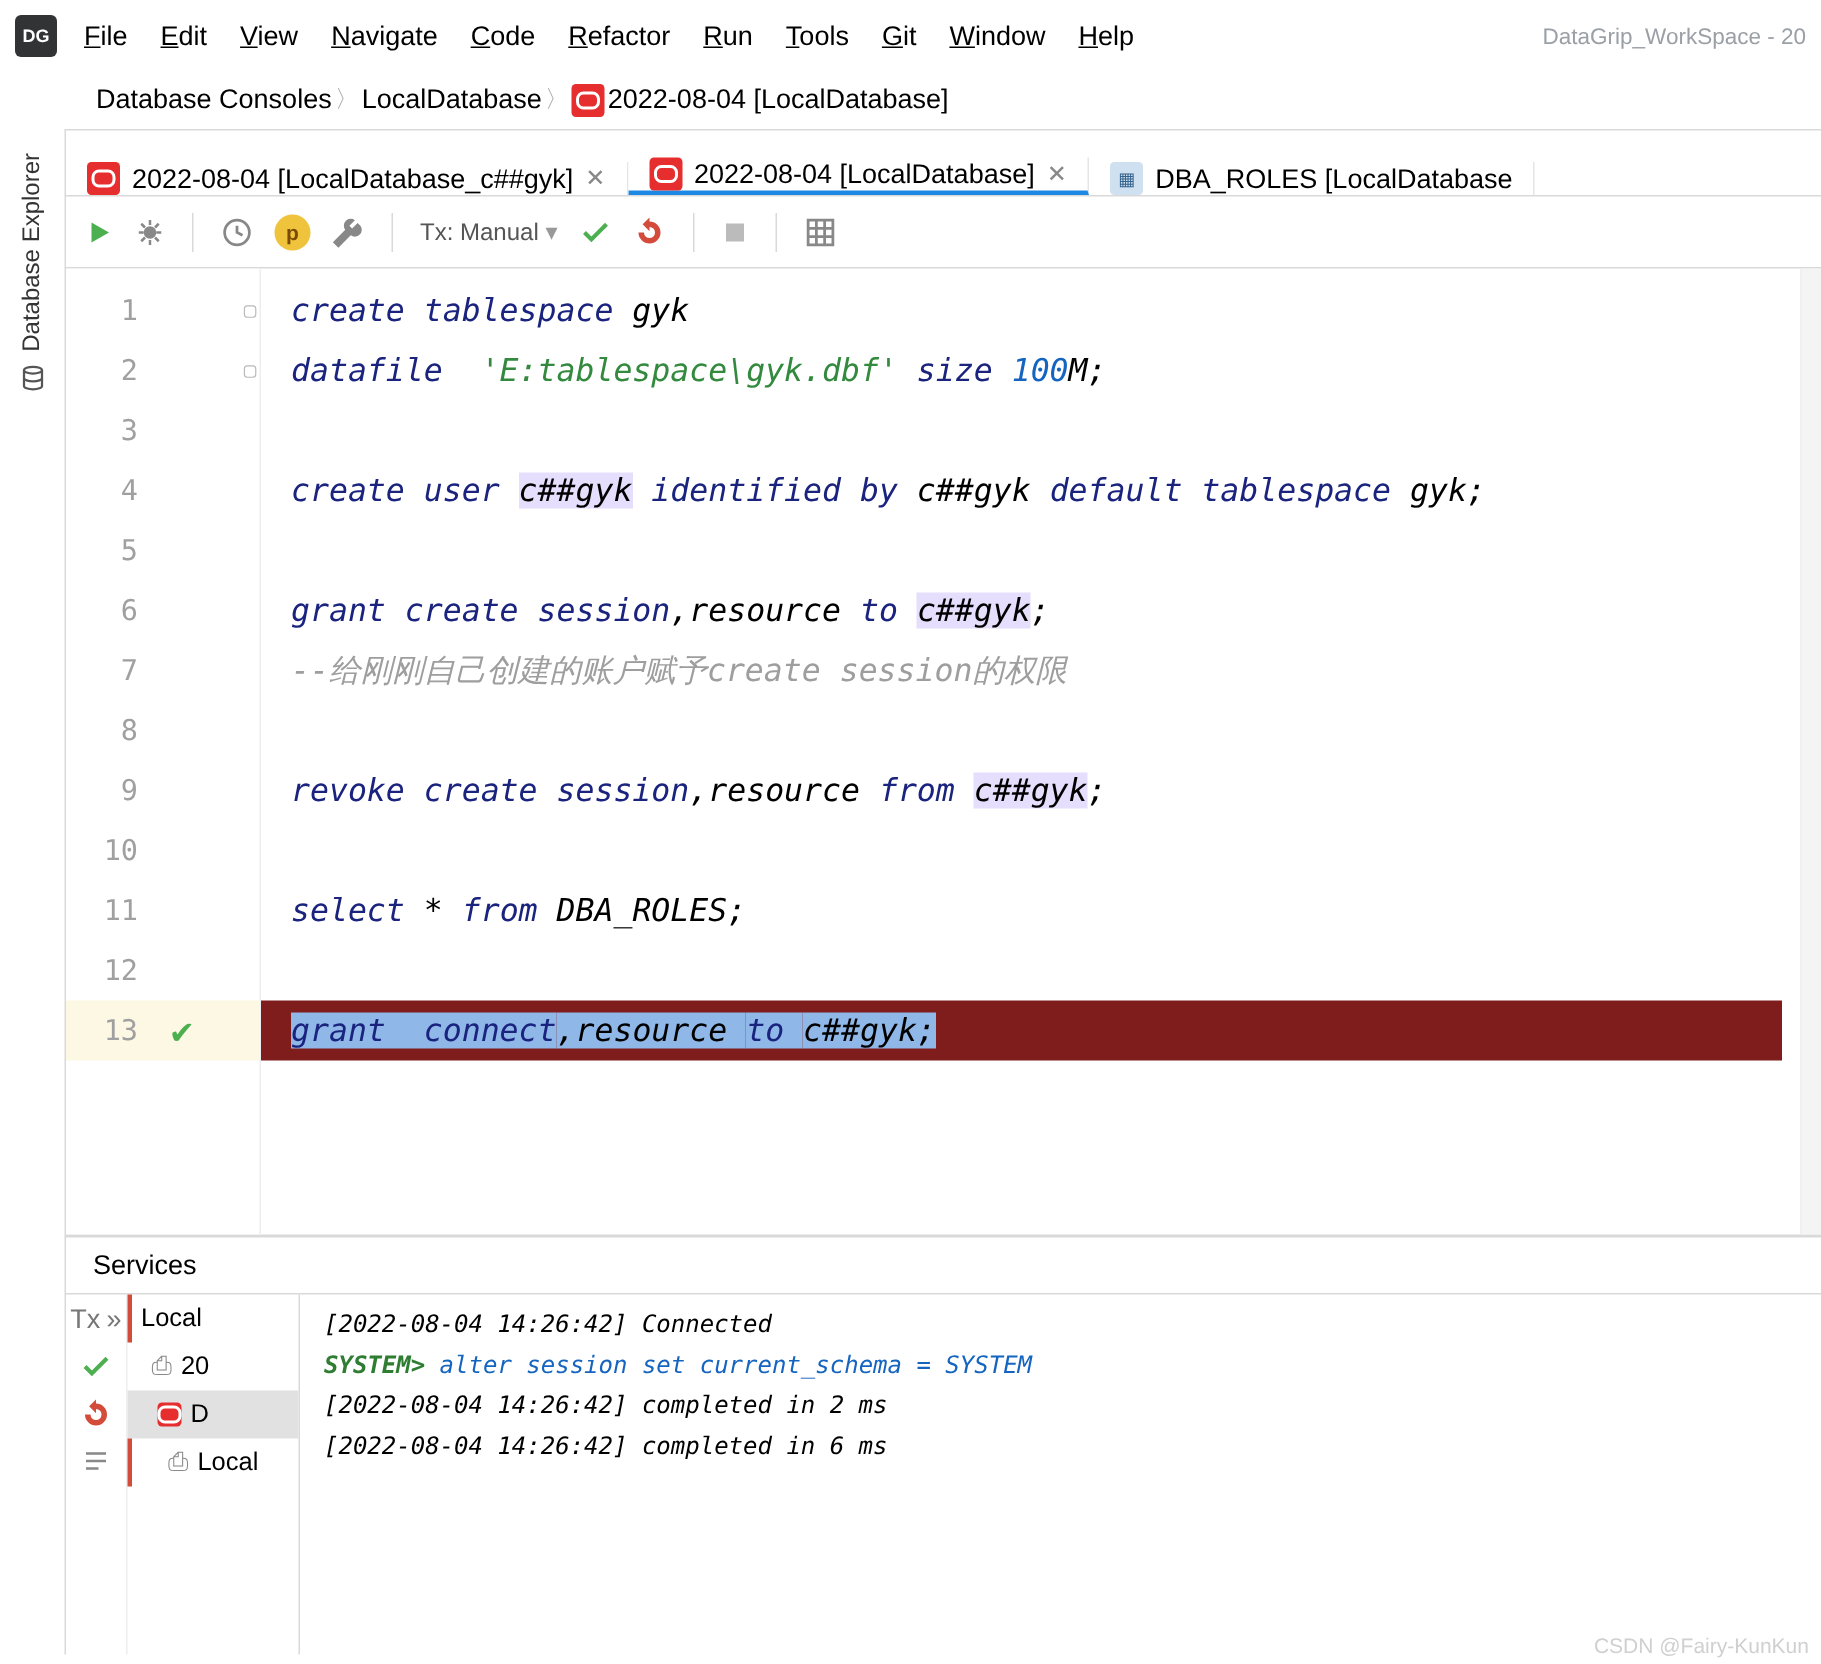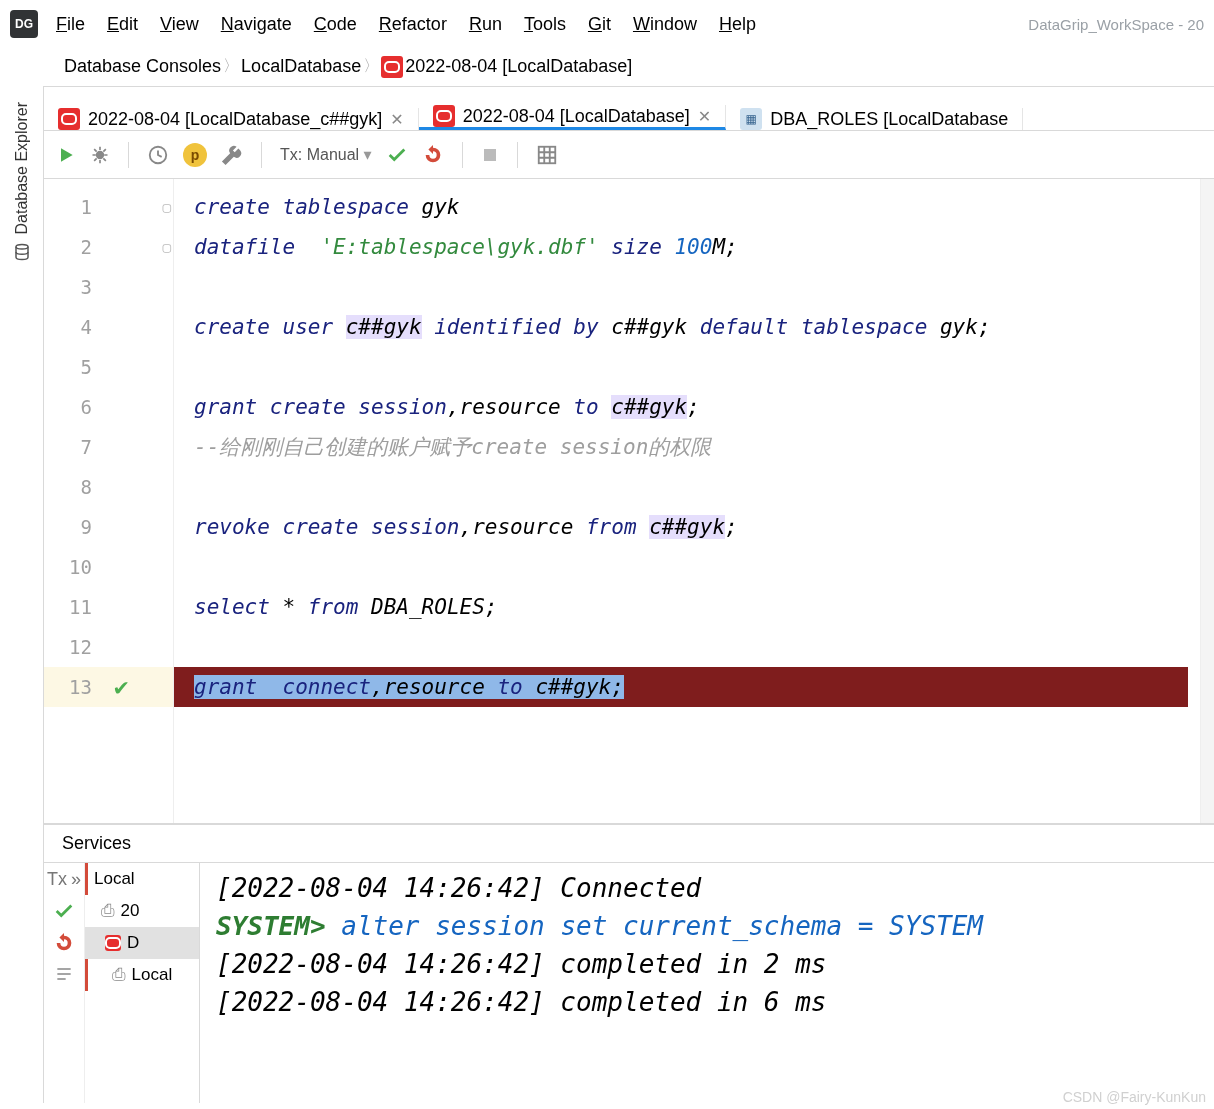--- a/index.html
+++ b/index.html
@@ -151,21 +151,21 @@
 .svc-tree { flex:1; padding-top:0; border-left:1px solid #eee;}
 .svc-tree-item {
   display:flex; align-items:center; gap:6px;
   padding: 6px 6px; font-size: 17px;
   border-bottom: 0;
 }
 .svc-tree-item.sel { background:#e1e1e1; }
 .svc-log {
   flex:1;
   font-family: "Consolas","Menlo",monospace;
-  font-size: 26px;
+  font-size: 16px;
   padding: 10px 16px;
   font-style: italic;
 }
 .svc-log div { margin-bottom: 8px; }
 .grn { color: #2e7d32; font-weight:bold;}
 .blu { color: #1565c0; }
 .watermark {
   position: absolute; right: 8px; bottom: 4px;
   color: #d0d0d0; font-size: 14px;
 }

